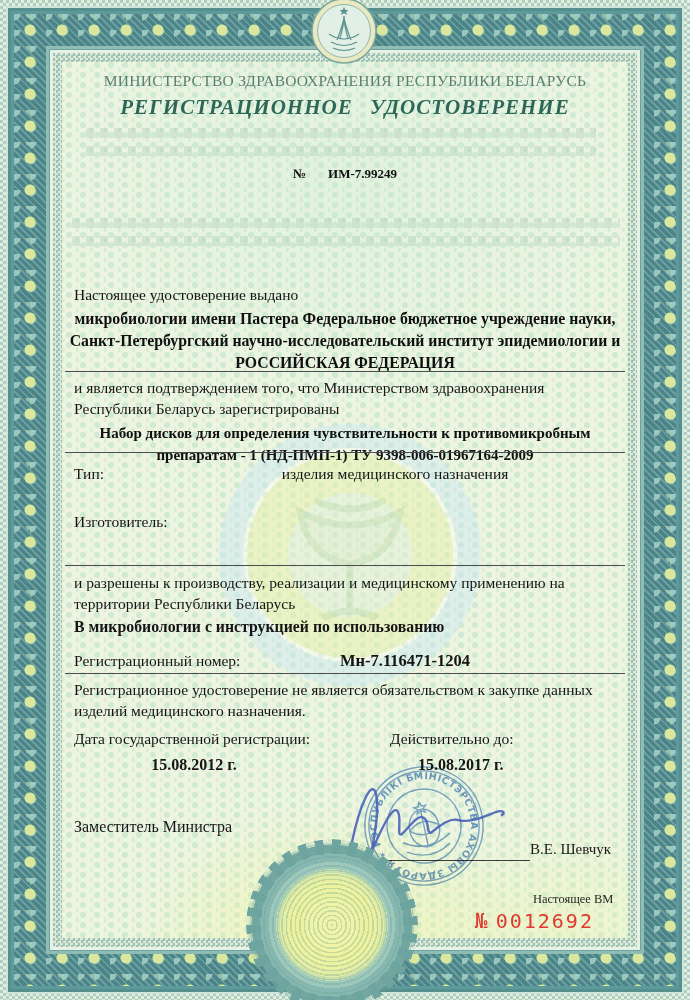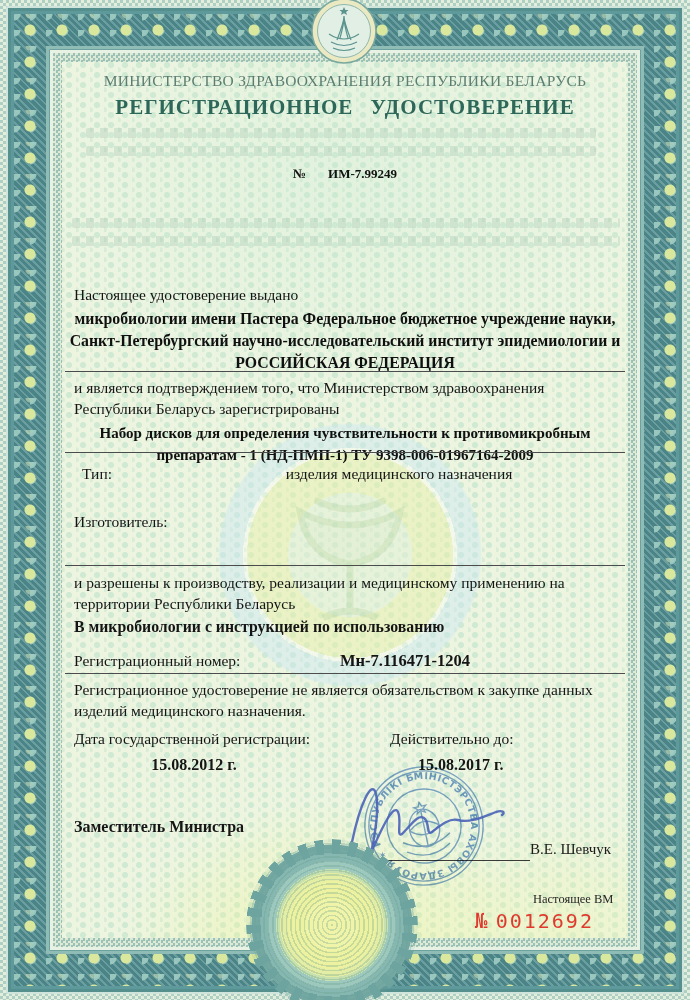--- a/index.html
+++ b/index.html
@@ -46,51 +46,51 @@
     opacity:.6;}
   .watermark svg{position:absolute;left:50%;top:50%;transform:translate(-50%,-50%);}
   .ghost{filter:blur(.6px);opacity:.85;}
   .ghost-line{height:10px;margin-bottom:8px;border-radius:2px;
     background:repeating-linear-gradient(90deg, rgba(122,170,146,.25) 0 8px, rgba(122,170,146,0) 8px 14px);}
   .g1{left:24px;top:66px;width:510px;}
   .g2{left:10px;top:156px;width:548px;}
   
   .ministry{left:0;right:0;top:10px;text-align:center;font-size:15.5px;color:#5c7d72;letter-spacing:.3px;}
   .cert-title{left:0;right:0;top:33px;text-align:center;font-size:21px;font-weight:bold;color:#2d675a;
-    letter-spacing:1px;word-spacing:11px;}
+    letter-spacing:1px;word-spacing:11px;font-style:italic;}
   .cert-number{left:0;right:0;top:104px;text-align:center;font-size:13px;font-weight:bold;color:#111;}
   .cert-number .num-label{margin-right:22px;}
   .txt{font-size:15.5px;color:#151515;line-height:21px;}
   .intro{left:12px;top:222px;}
   .bold-center{left:0;right:0;text-align:center;font-weight:bold;font-size:15.8px;color:#101010;line-height:22px;white-space:nowrap;}
   .holder{top:246px;}
   .product{top:360px;font-size:15px;}
   .rule{left:3px;right:3px;height:0;border-bottom:1px solid #4c4c4c;}
   .r1{top:309px;} .r2{top:390px;} .r3{top:503px;} .r4{top:611px;}
   .confirmation{left:12px;right:14px;top:315px;}
   .row{left:12px;right:12px;display:flex;}
   .type-row{top:401px;}
-  .type-row .lbl{width:140px;margin-left:8px;}
+  .type-row .lbl{width:140px;}
   .type-row .val{flex:1;text-align:center;padding-right:40px;}
   .mfr-row{top:449px;}
   .mfr-row .lbl{width:126px;}
   .mfr-row .val{flex:1;text-align:center;font-weight:bold;font-size:15px;line-height:21px;white-space:nowrap;color:#101010;}
   .permission{left:12px;right:14px;top:510px;}
   .instruction{left:12px;top:554px;font-weight:bold;font-size:15.8px;}
   .regnum-row{top:588px;}
   .regnum-row .lbl{width:215px;}
   .regnum-row .val{flex:1;text-align:center;padding-right:95px;font-weight:bold;font-size:16.5px;}
   .disclaimer{left:12px;right:16px;top:617px;}
   .dates-row{top:666px;}
   .dates-col1{width:300px;}
   .dates-col1 .dval{width:240px;text-align:center;margin-top:5px;}
   .dates-col2{flex:1;padding-left:16px;}
   .dates-col2 .dval{padding-left:28px;margin-top:5px;}
   .dval{font-weight:bold;font-size:16px;}
-  .signer-title{left:12px;top:754px;font-size:16px;font-weight:bold;}
+  .signer-title{left:12px;top:754px;font-size:16px;}
   .sig-line{left:278px;top:780px;width:190px;height:18px;border-bottom:1.5px solid #3a3a3a;}
   .signer-name{left:468px;top:779px;font-size:15px;color:#1c1c1c;}
   .executor{left:471px;top:830px;font-size:12.5px;color:#262626;}
   .serial{left:413px;top:847px;font-family:"DejaVu Sans Mono",monospace;color:#e03a2e;font-size:20px;letter-spacing:2px;}
   .serial .serial-no{font-size:21px;margin-right:8px;letter-spacing:0;}
   
   .medallion{position:absolute;left:311px;top:-2px;width:66px;height:66px;}
   .stamp{position:absolute;left:360px;top:762px;width:128px;height:128px;transform:rotate(-12deg);opacity:.82;mix-blend-mode:multiply;}
   .stamp svg text{fill:#5b8cce;font-family:"DejaVu Sans",sans-serif;font-size:9.5px;font-weight:bold;letter-spacing:.6px;}
   .s-stroke{fill:none;stroke:#6795d2;stroke-width:1.4;}

